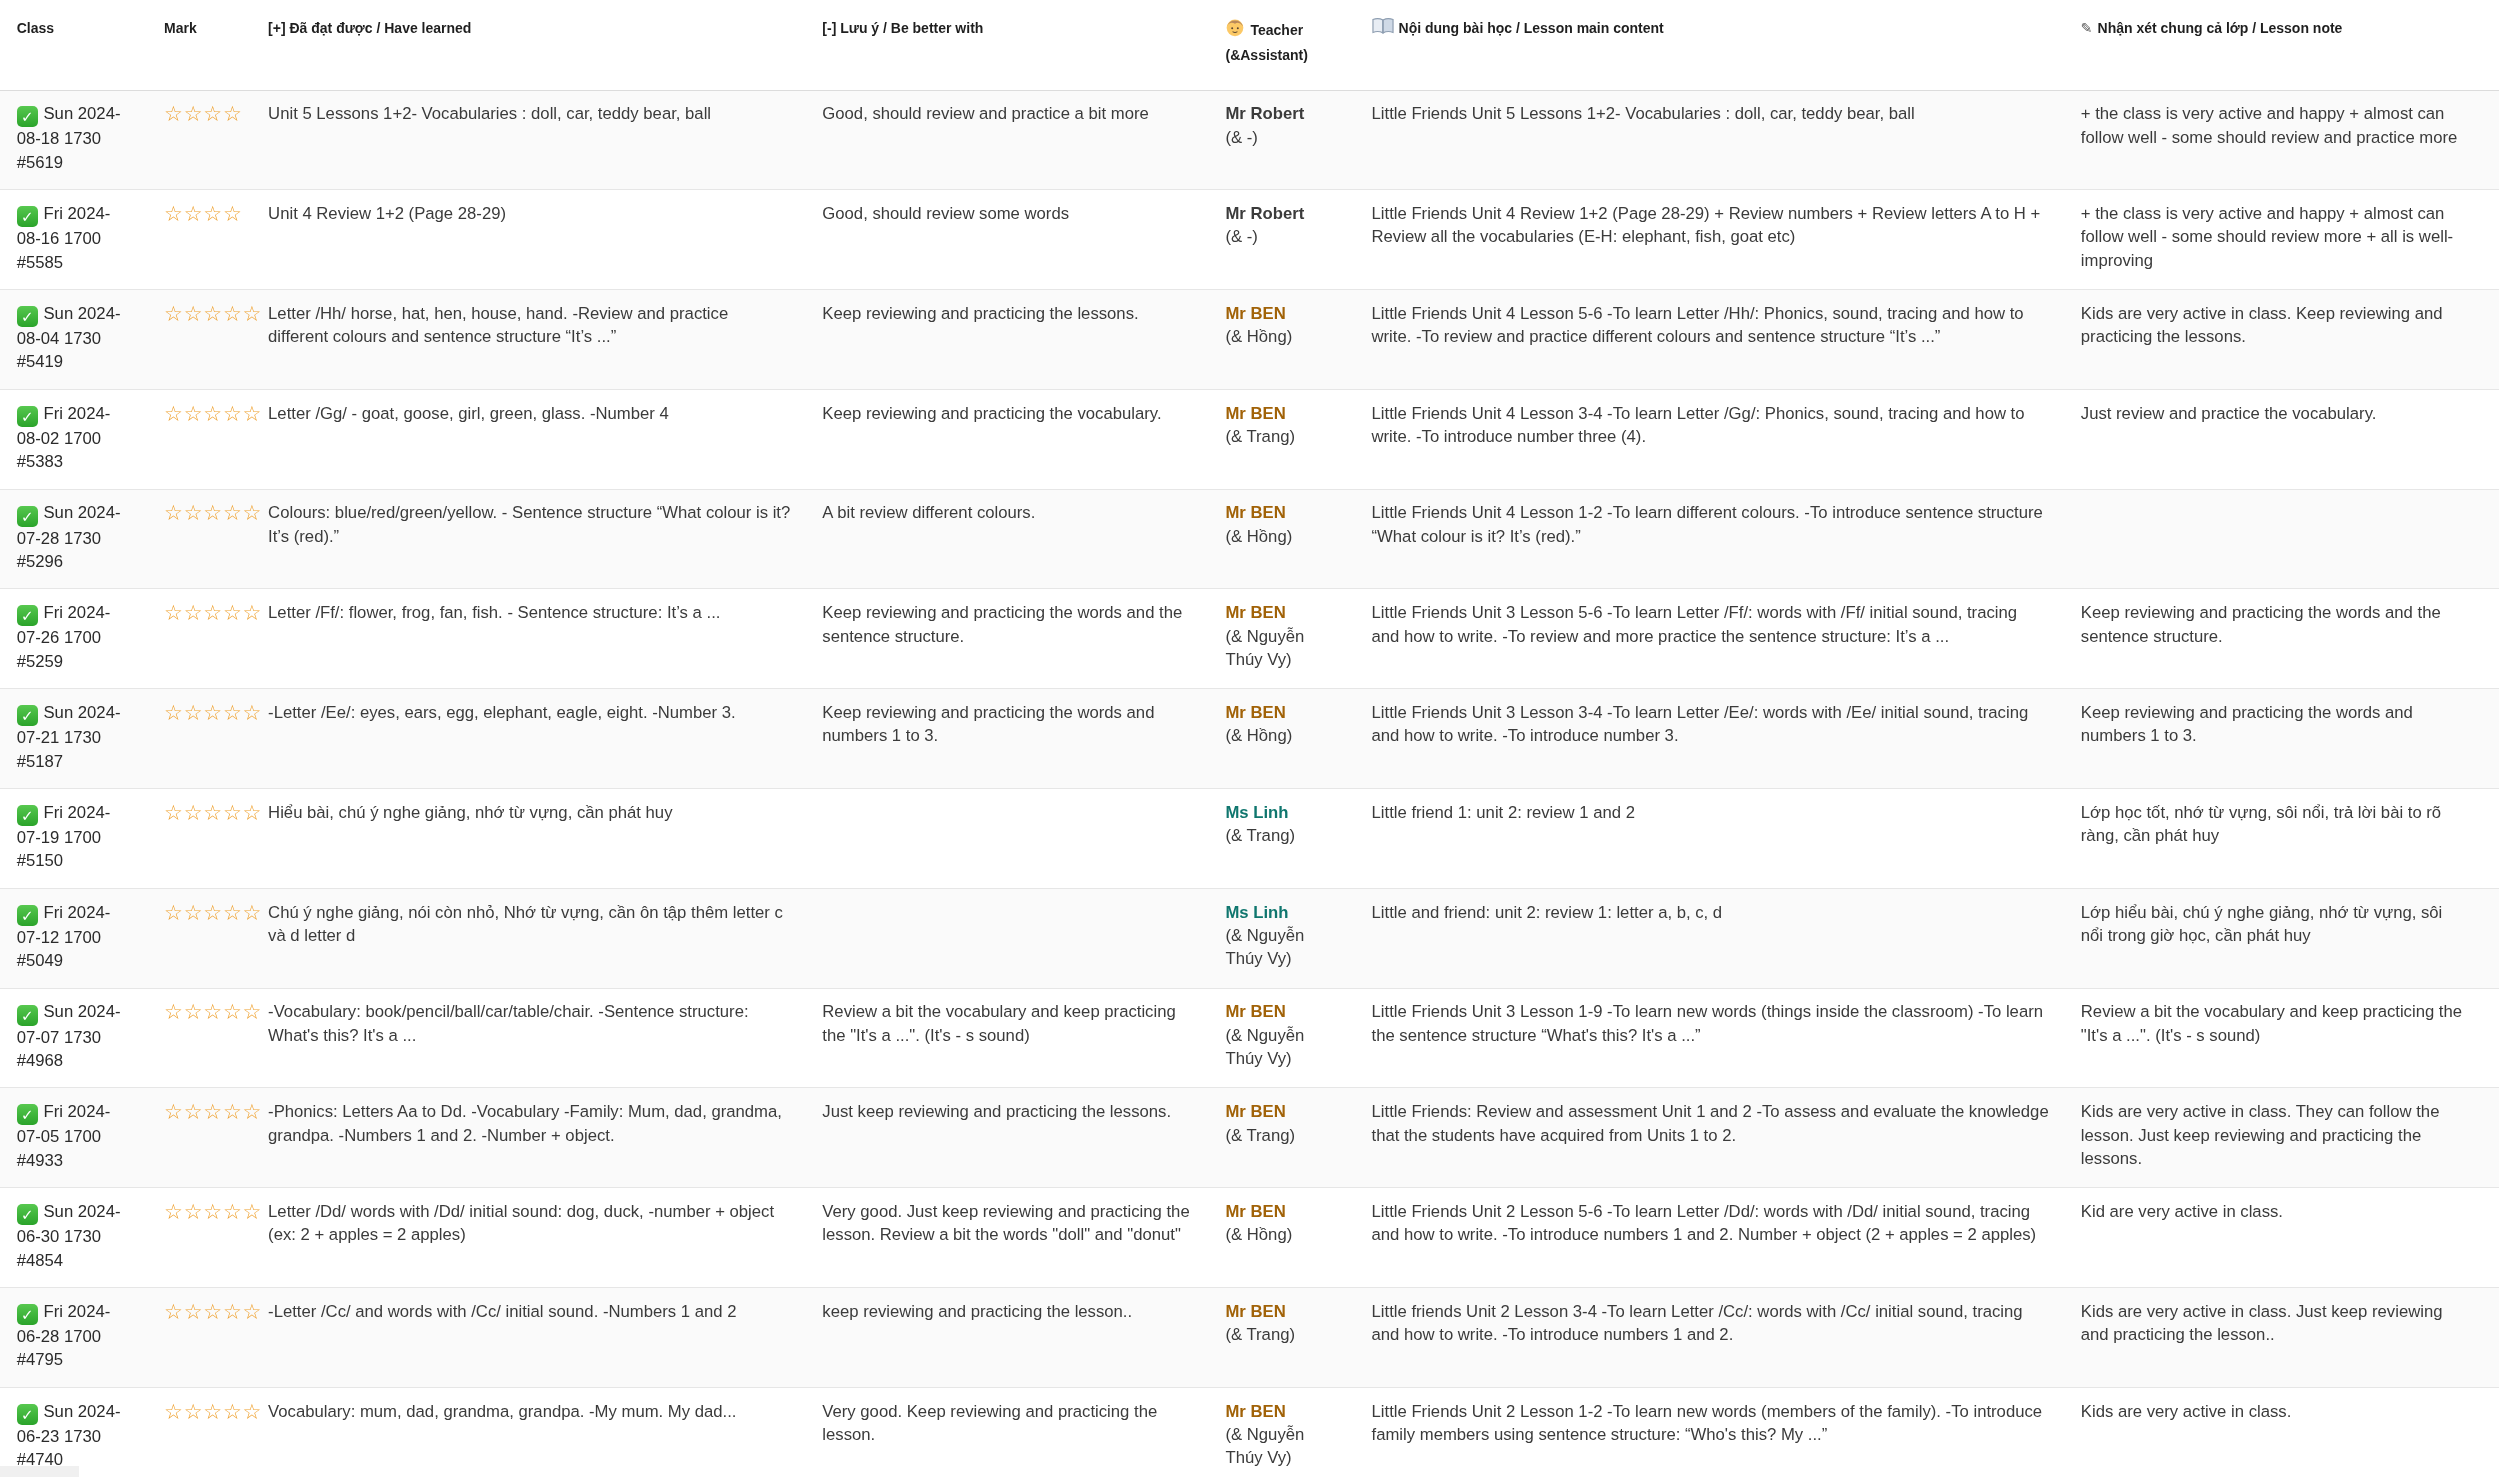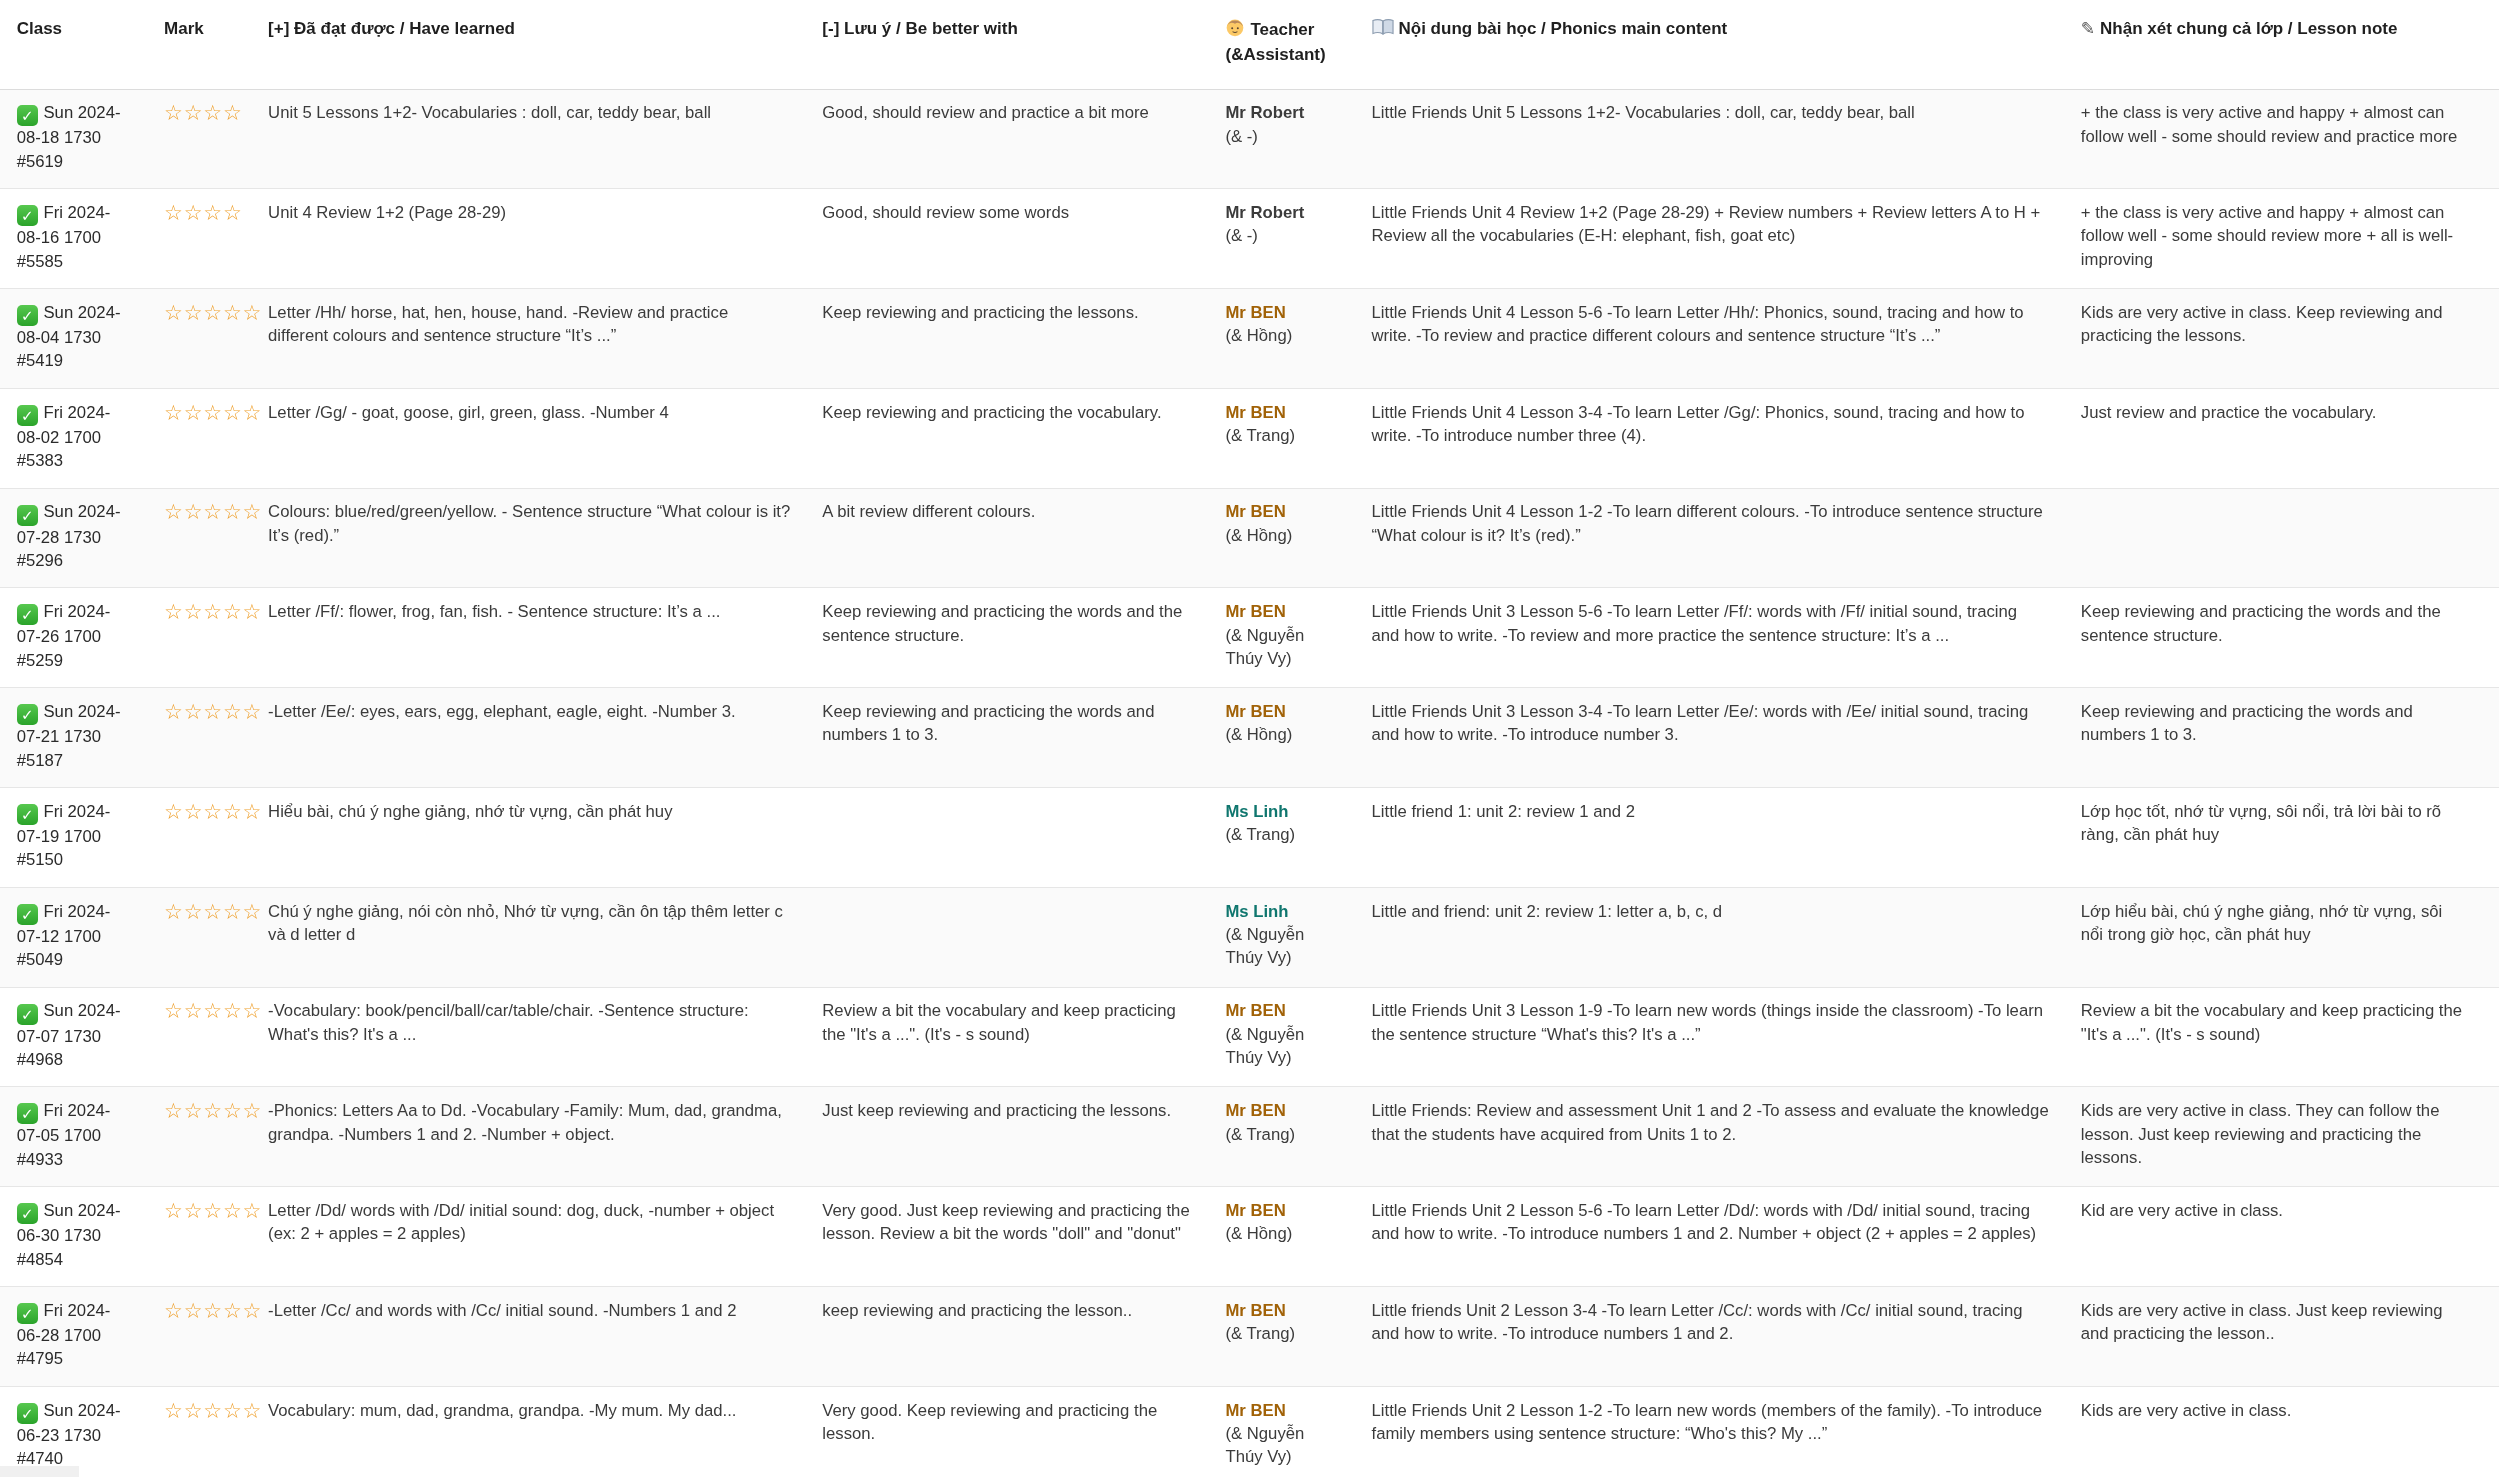--- a/index.html
+++ b/index.html
@@ -26,21 +26,21 @@
   col.c-mark    { width: 104px; }
   col.c-learned { width: 554px; }
   col.c-better  { width: 403px; }
   col.c-teacher { width: 146px; }
   col.c-content { width: 709px; }
   col.c-note    { width: 419px; }
 
   thead th {
     text-align: left;
     vertical-align: top;
-    font-size: 17px;
+    font-size: 14px;
     font-weight: bold;
     color: #1f1f1f;
     padding: 16.7px 32px 22px 0;
     background: #ffffff;
     border-bottom: 0.8px solid #dcdcdc;
   }
   thead th.first { padding-left: 16.7px; }
 
   tbody td {
     vertical-align: top;
@@ -133,21 +133,21 @@
           </svg>
         </span><span>Teacher (&amp;Assistant)</span>
       </th>
       <th>
         <span class="hdr-icon">
           <svg width="22" height="18.4" viewBox="0 0 26 22">
             <path d="M1 3 Q 7 0.5 13 3.5 L 13 19 Q 7 16 1 18.5 Z" fill="#e8edf4" stroke="#8d9db0" stroke-width="1.4"></path>
             <path d="M25 3 Q 19 0.5 13 3.5 L 13 19 Q 19 16 25 18.5 Z" fill="#cfd9e6" stroke="#8d9db0" stroke-width="1.4"></path>
             <line x1="13" y1="3.5" x2="13" y2="19" stroke="#8d9db0" stroke-width="1.4"></line>
           </svg>
-        </span><span>Nội dung bài học / Phonics main content</span>
+        </span><span>Nội dung bài học / Lesson main content</span>
       </th>
       <th>
         <span class="pencil-glyph">✎</span><span>Nhận xét chung cả lớp / Lesson note</span>
       </th>
     </tr>
   </thead>
   <tbody>
       <tr>
         <td class="first"><span class="check-box">✓</span><span class="date-text">Sun 2024-08-18 1730 #5619</span></td>
         <td><span class="stars">☆☆☆☆</span></td>

